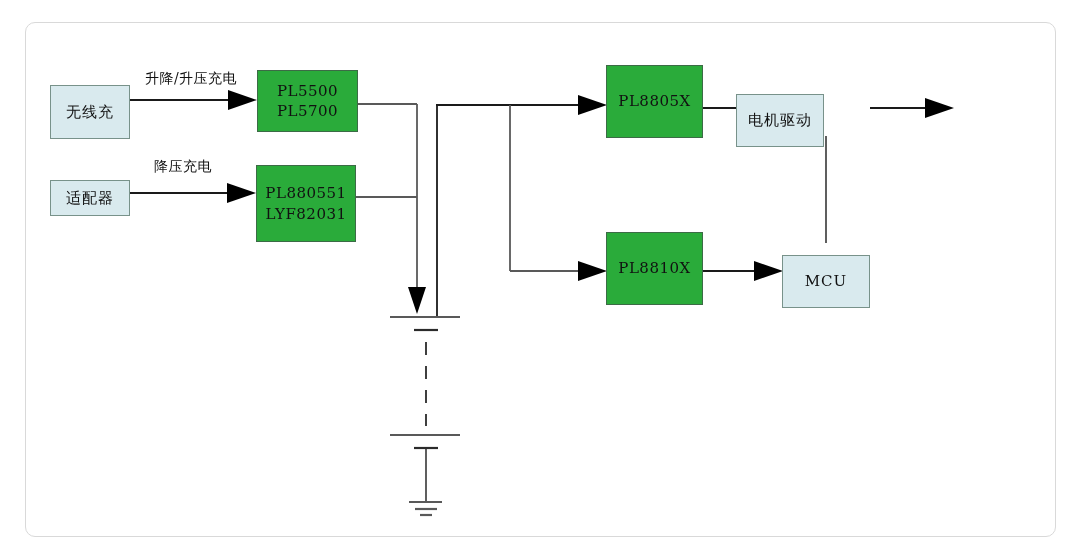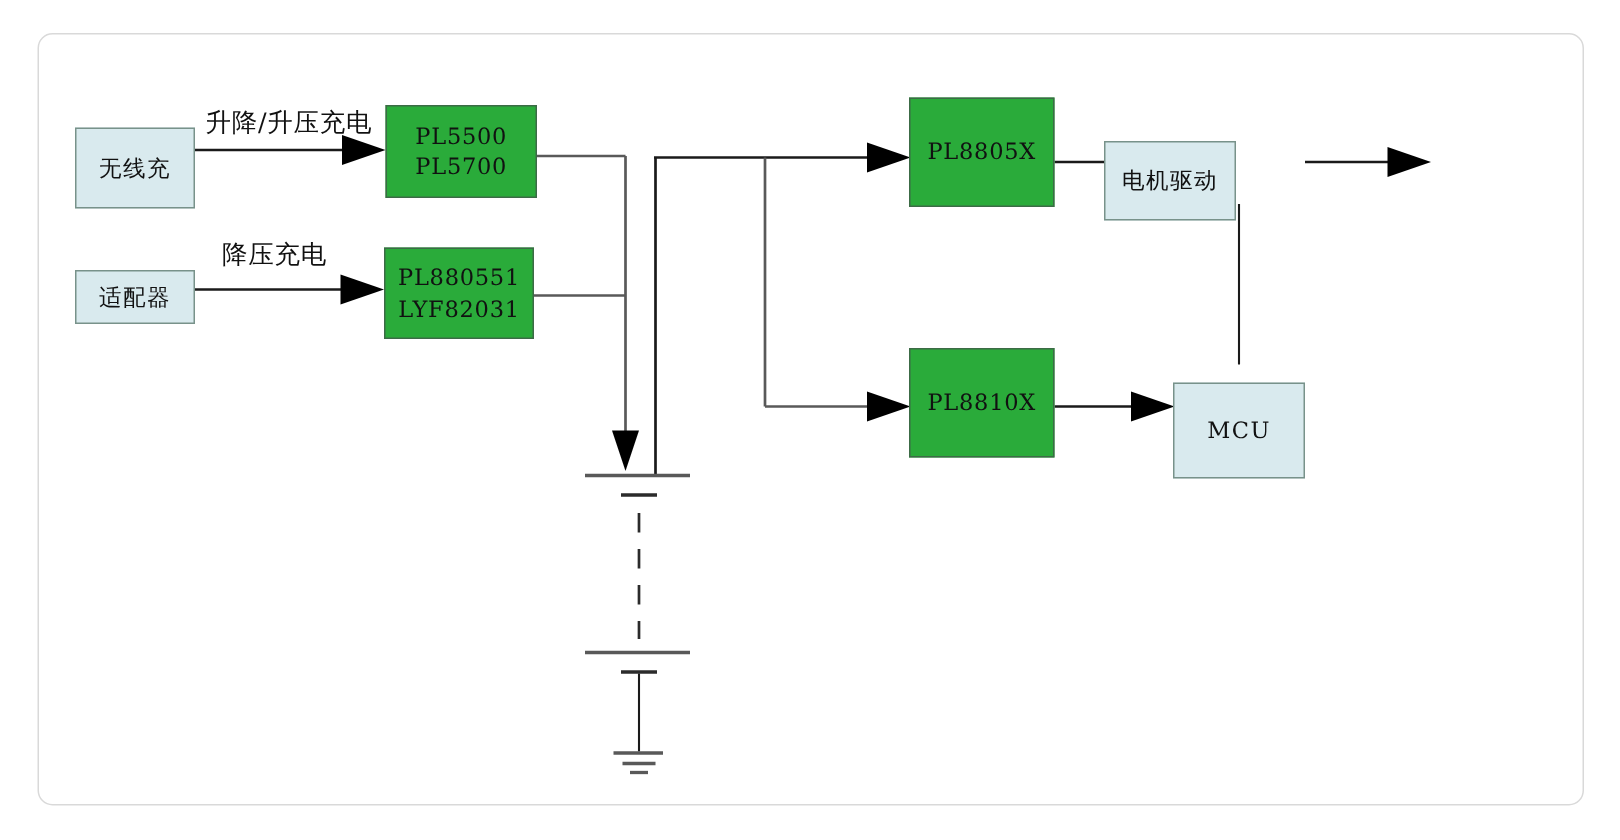--- a/index.html
+++ b/index.html
@@ -31,21 +31,21 @@
   .plate{stroke:var(--line-gray);stroke-width:2.2;fill:none;}
   .plate.dk{stroke:#2b2b2b;}
   .dashwire{stroke:#2b2b2b;stroke-width:1.8;stroke-dasharray:13 11;fill:none;}
   .node{
     position:absolute;display:flex;flex-direction:column;align-items:center;justify-content:center;
     box-sizing:border-box;text-align:center;font-size:15px;line-height:1.35;letter-spacing:1px;
   }
   .node.blue{background:var(--node-fill);border:1.5px solid var(--node-border);margin-top:12px;}
   .node.green{background:var(--ic-fill);border:1.5px solid var(--ic-border);letter-spacing:0.5px;}
   .edge-label{
-    position:absolute;font-size:17px;text-align:center;letter-spacing:0.5px;white-space:nowrap;
+    position:absolute;font-size:14px;text-align:center;letter-spacing:0.5px;white-space:nowrap;
   }
 </style>
 </head>
 <body>
 
 <div class="stage">
   <div class="frame"></div>
 
   <svg class="wires" viewBox="0 0 1080 560">
 
@@ -119,38 +119,38 @@
 
   <div class="node blue" style="left:50px;top:168px;width:80px;height:36px">
     <span>适配器</span>
   </div>
 
   <div class="node green" style="left:257px;top:70px;width:101px;height:62px">
     <span>PL5500</span>
     <span>PL5700</span>
   </div>
 
-  <div class="node green" style="left:256px;top:165px;width:100px;height:61px">
+  <div class="node green" style="left:256px;top:165px;width:100px;height:77px">
     <span>PL880551</span>
     <span>LYF82031</span>
   </div>
 
   <div class="node green" style="left:606px;top:65px;width:97px;height:73px">
     <span>PL8805X</span>
   </div>
 
   <div class="node blue" style="left:736px;top:82px;width:88px;height:53px">
     <span>电机驱动</span>
   </div>
 
 
   <div class="node green" style="left:606px;top:232px;width:97px;height:73px">
     <span>PL8810X</span>
   </div>
 
-  <div class="node blue" style="left:782px;top:243px;width:88px;height:64px">
+  <div class="node blue" style="left:782px;top:243px;width:88px;height:53px">
     <span>MCU</span>
   </div>
 
   <div class="edge-label" style="left:137px;top:70px;width:108px">升降/升压充电</div>
 
   <div class="edge-label" style="left:140px;top:158px;width:86px">降压充电</div>
 </div>
 
 </body></html>

